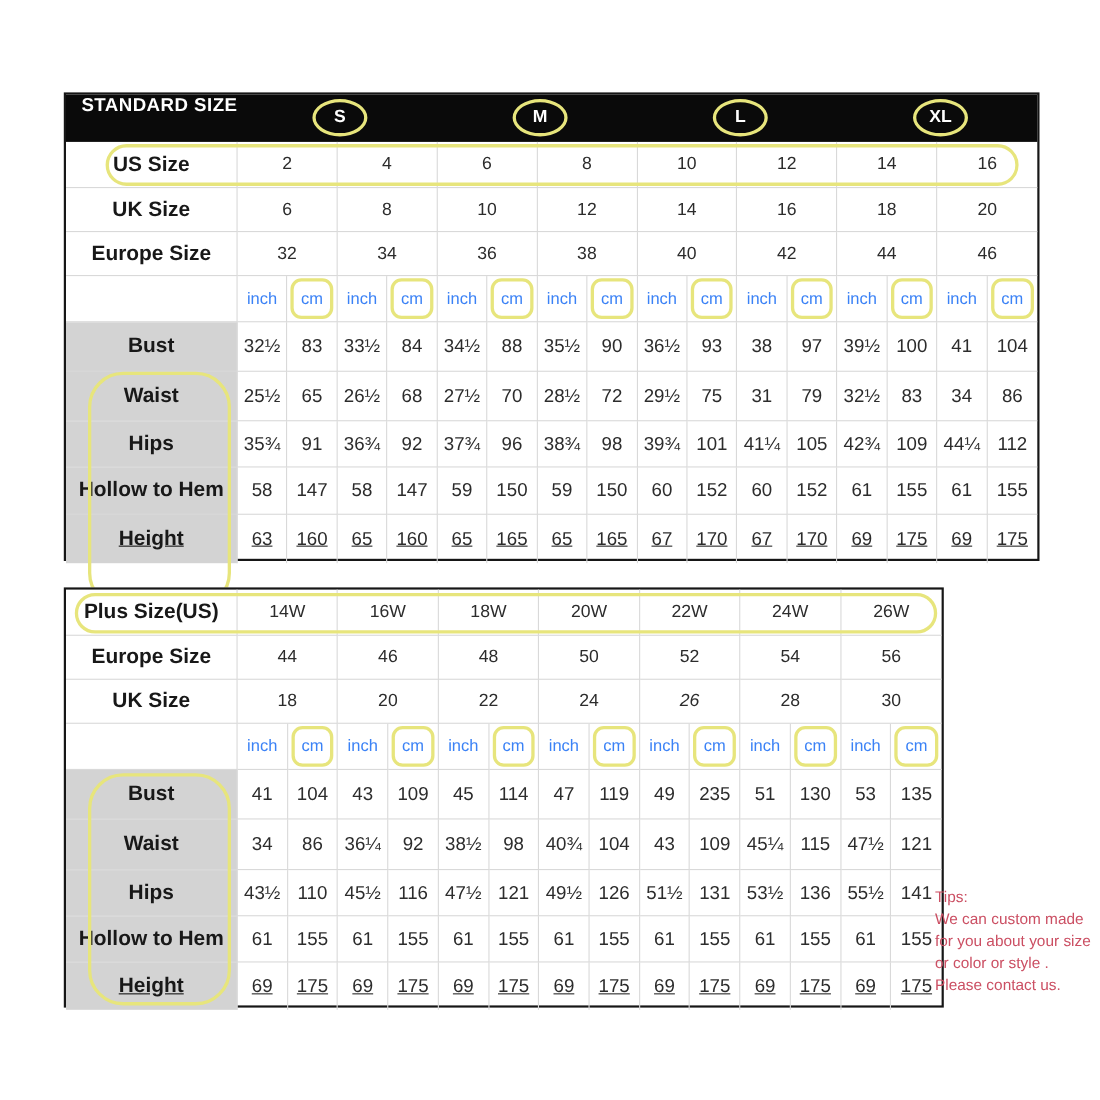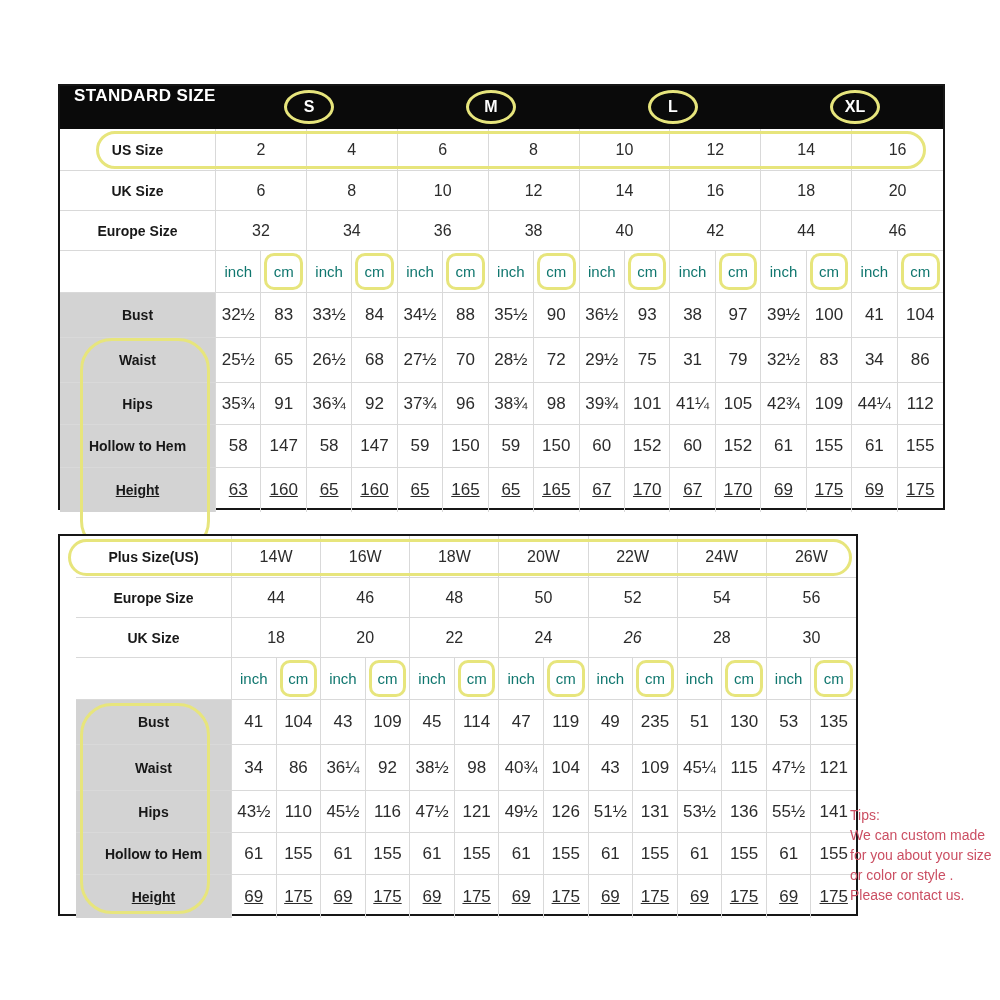--- a/index.html
+++ b/index.html
@@ -37,33 +37,32 @@
   }
 
   .grid{display:grid;position:relative;}
   #standard-grid{
     grid-template-columns:156px repeat(16,1fr);
     grid-template-rows:42px 40px 40px 42px 45px 45px 42px 43px 44px;
   }
   #plus-grid{
     grid-template-columns:156px repeat(14,1fr);
     grid-template-rows:42px 40px 40px 42px 45px 46px 42px 42px 43px;
-    padding-left:16px;
   }
   .cell,.lblcell{
     display:flex;align-items:center;justify-content:center;
     border-right:1px solid var(--grid-line);border-bottom:1px solid var(--grid-line);
     font-size:17px;color:#2c2c2c;position:relative;white-space:nowrap;
   }
   .lastcol{border-right:none;}
   .lastrow{border-bottom:none;text-decoration:underline;}
-  .lblcell{font-weight:bold;font-size:14px;color:#181818;}
+  .lblcell{font-weight:bold;font-size:19px;color:#181818;}
   .measlbl{background:var(--label-gray);}
   .sizeval{grid-column:span 2;font-size:16px;}
-  .unit{font-size:15px;color:#0f766e;}
+  .unit{font-size:15px;color:#3b82f6;}
   .cm-cell::after{
     content:"";position:absolute;left:3px;right:3px;top:2px;bottom:2px;
     border:3px solid var(--highlight-yellow);border-radius:10px;pointer-events:none;
   }
 
   .overlay{position:absolute;border:3px solid var(--highlight-yellow);pointer-events:none;}
   .oval-us{left:36px;top:45px;width:830px;height:38px;border-radius:20px;}
   .capsule-std{left:20px;top:252px;width:130px;height:215px;border-radius:32px;}
   .oval-plus{left:8px;top:3px;width:784px;height:37px;border-radius:19px;}
   .capsule-plus{left:20px;top:167px;width:130px;height:211px;border-radius:32px;}

